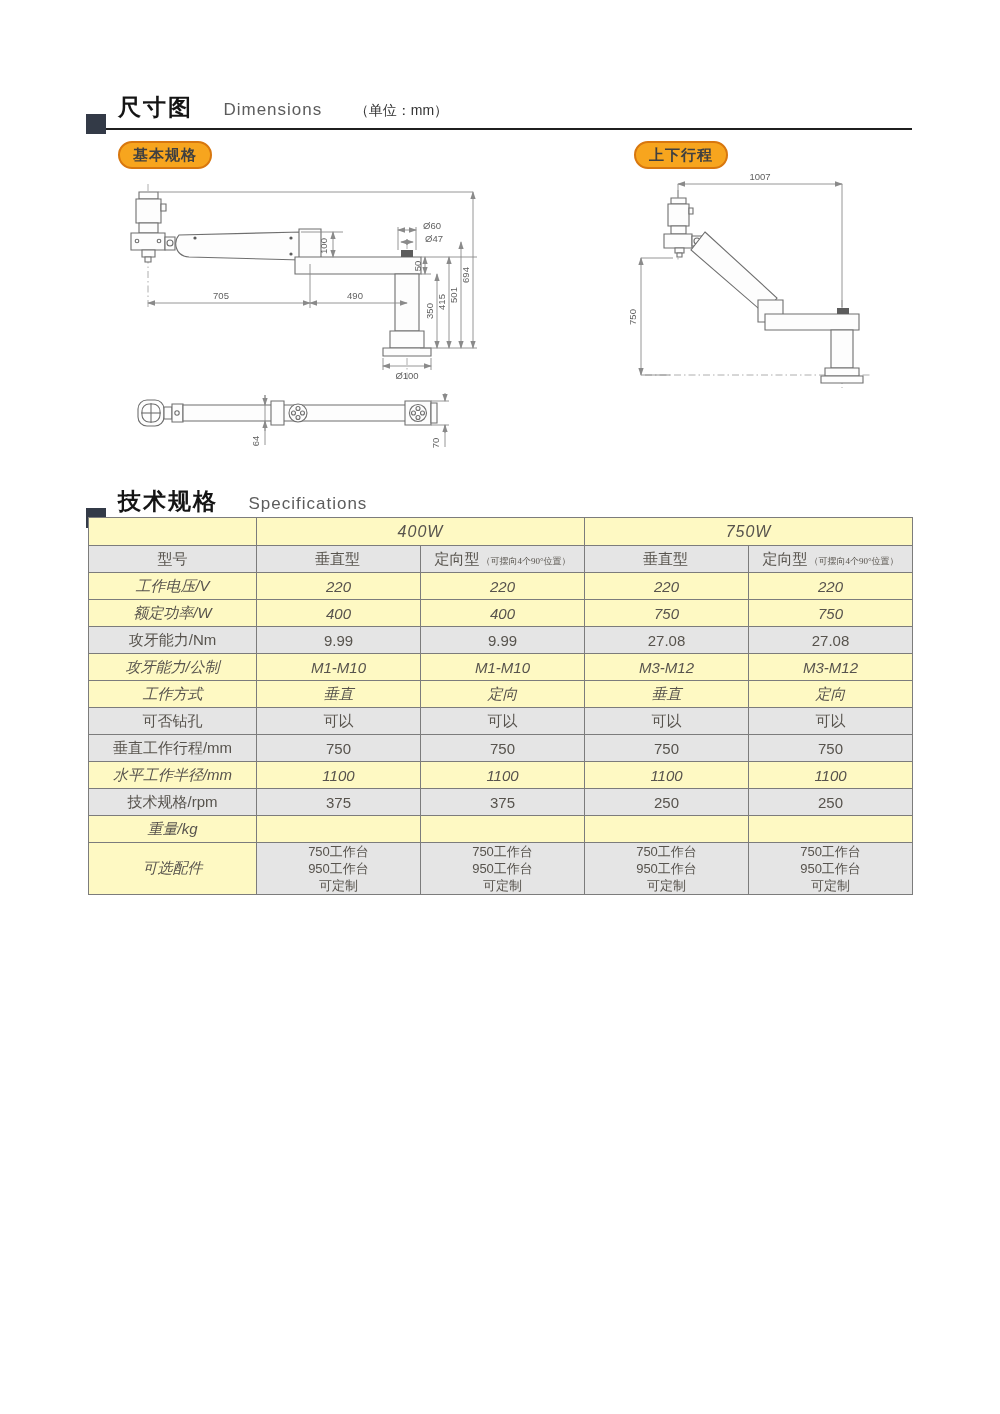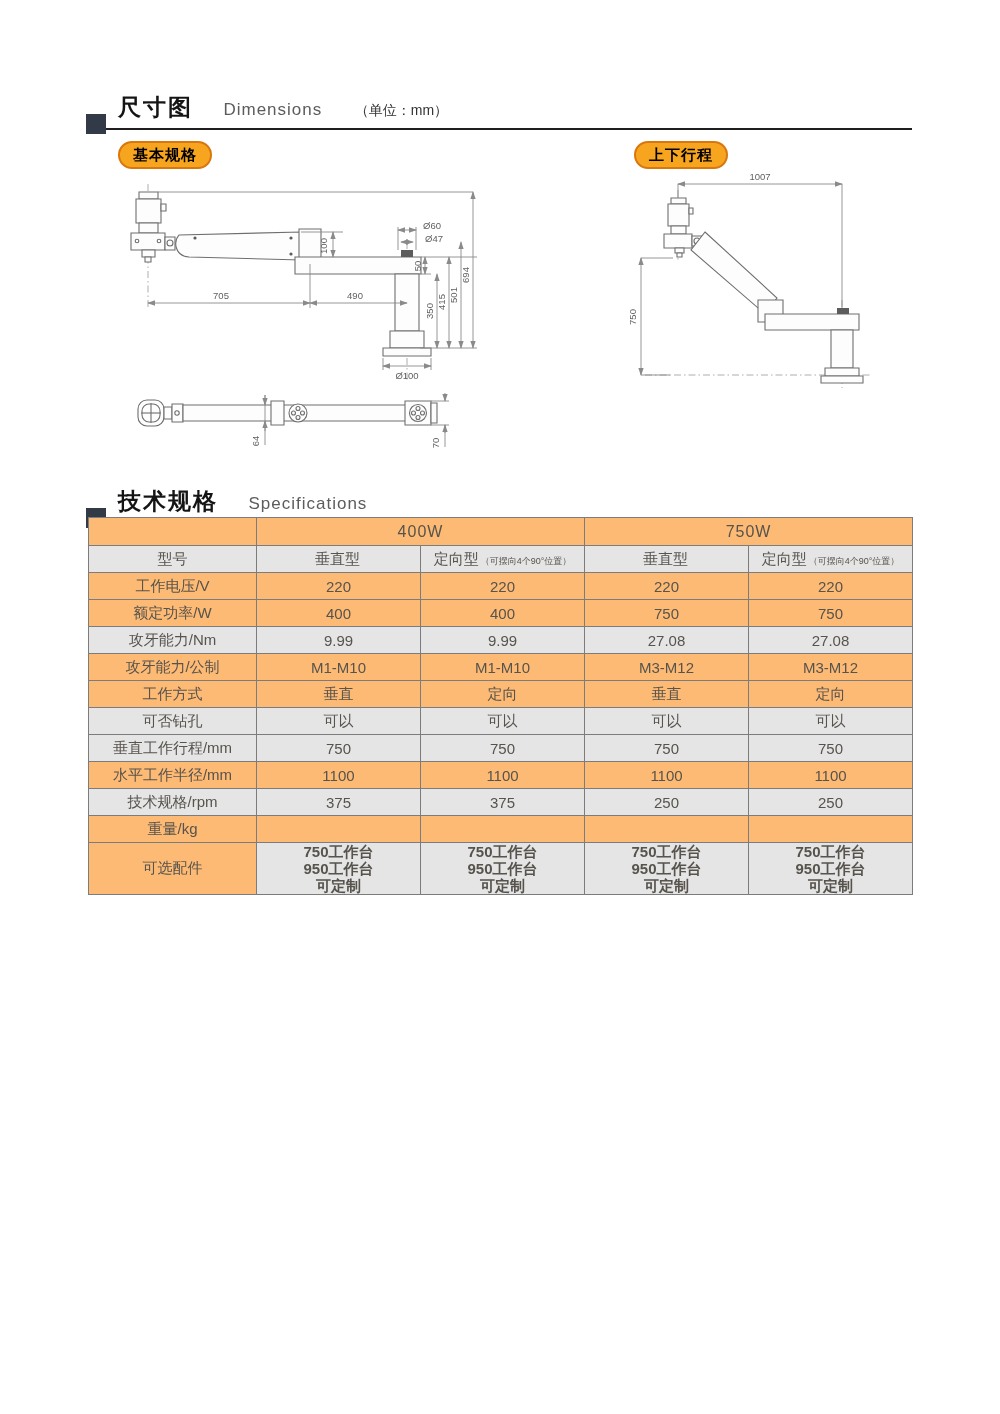--- a/index.html
+++ b/index.html
@@ -7,39 +7,39 @@
         font-family:"Liberation Sans","DejaVu Sans",sans-serif;}
   
   .sec{position:absolute;left:86px;width:826px;border-bottom:2px solid #1f1f1f;
        padding:0 0 5px 32px;box-sizing:border-box;white-space:nowrap;}
   .sec .sq{position:absolute;left:0;bottom:-6px;width:20px;height:20px;background:#333a47;display:inline-block;}
   .sec .zh{font-size:23px;font-weight:bold;color:#141414;letter-spacing:2px;}
   .sec .en{font-size:17px;color:#5c5c5c;margin-left:26px;letter-spacing:1px;}
   .sec .unit{font-size:14px;color:#333;margin-left:28px;}
   
   .badge{position:absolute;height:24px;line-height:24px;padding:0 13px;background:#f7a51e;
-         border:2px solid #d8770e;border-radius:15px;font-size:15px;font-weight:bold;color:#000000;letter-spacing:1px;}
+         border:2px solid #d8770e;border-radius:15px;font-size:15px;font-weight:bold;color:#404040;letter-spacing:1px;}
   
   .drw{position:absolute;}
   .drw *{vector-effect:non-scaling-stroke;}
   .ln{stroke:#6f6f6f;stroke-width:1.1;fill:none;}
   .fill{stroke:#6f6f6f;stroke-width:1.1;fill:#fdfdfd;}
   .dk{fill:#5c5c5c;stroke:none;}
   .dim{stroke:#8a8a8a;stroke-width:0.9;fill:none;}
   .cl{stroke:#9a9a9a;stroke-width:0.8;fill:none;stroke-dasharray:7 3 1.5 3;}
   .dtx{font-size:9.5px;fill:#5f5f5f;}
   
   #spec-table{position:absolute;left:88px;top:517px;width:824px;border-collapse:collapse;table-layout:fixed;}
   #spec-table td{border:1px solid #7c7c7c;text-align:center;vertical-align:middle;
                  font-size:15px;color:#57534d;height:26px;padding:0 2px;}
-  #spec-table .shade{background:#fdba74;}
+  #spec-table .shade{background:#fef9c3;font-style:italic;}
   #spec-table .plain{background:#e5e5e5;}
   #spec-table .pw{font-size:16px;height:27px;letter-spacing:1px;}
-  #spec-table .note{font-size:9px;letter-spacing:0;margin-left:2px;}
-  #spec-table .multi div{line-height:17px;font-size:15px;font-weight:bold;}
+  #spec-table .note{font-size:9px;letter-spacing:0;margin-left:2px;font-family:Liberation Serif, serif;}
+  #spec-table .multi div{line-height:17px;font-size:13px;}
 </style>
 </head>
 <body>
 
 <div id="page">
 
   <div class="sec" style="top:92px;">
     <span class="sq"></span>
     <span class="zh">尺寸图</span>
     <span class="en">Dimensions</span>

